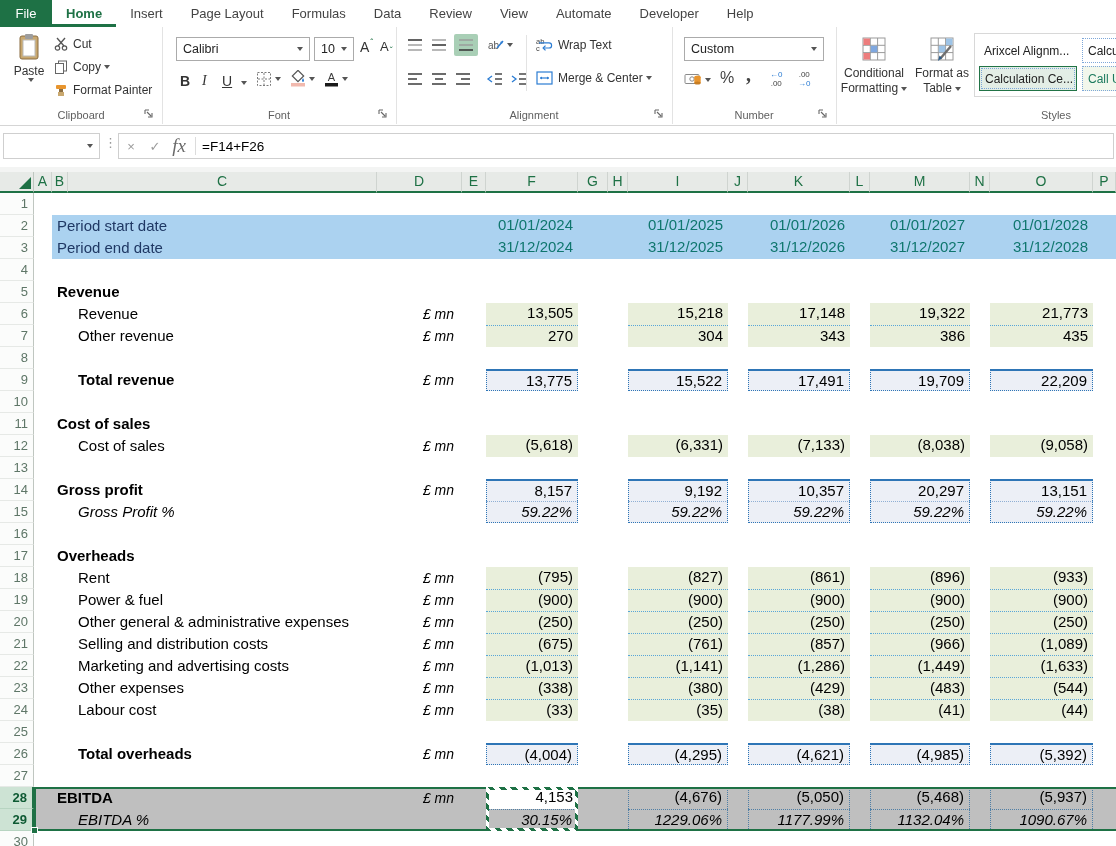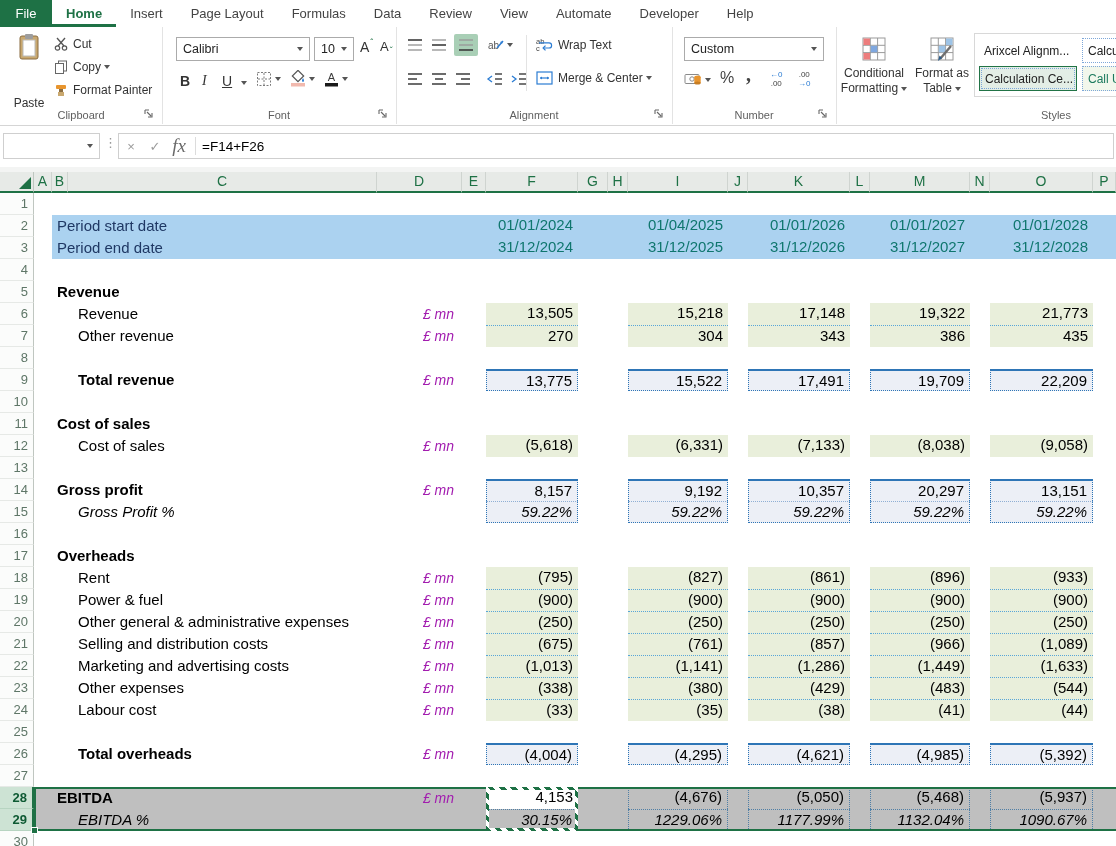--- a/index.html
+++ b/index.html
@@ -48,21 +48,21 @@
       border-bottom:1px solid #E6E9E6;box-sizing:border-box;color:#5E7667;font-size:13px;text-align:right;
       padding-right:5px;line-height:21px;cursor:pointer;}
   .rh.sel{background:#CDE3D4;color:#0E5A33;font-weight:700;border-right:2px solid #1E7145;border-bottom-color:#B7D4C1;}
   .band{position:absolute;}
   .band.blue{background:#ABD2F0;}
   .band.gray{background:#BFBFBF;}
   .lbl{position:absolute;height:22px;line-height:22px;font-size:15px;white-space:nowrap;color:#000;}
   .lbl.bold{font-weight:700;}
   .lbl.it{font-style:italic;}
   .lbl.navy{color:#1F3864;}
-  .unit{position:absolute;width:80px;height:22px;line-height:22px;text-align:right;font-style:italic;color:#a21caf;font-size:14px;}
+  .unit{position:absolute;width:80px;height:22px;line-height:22px;text-align:right;font-style:italic;color:#000000;font-size:14px;}
   .cell{position:absolute;height:22px;line-height:20px;text-align:right;padding-right:5px;box-sizing:border-box;font-size:15px;color:#000;cursor:cell;}
   .cell.it{font-style:italic;}
   .v-date{color:#0f766e;}
   .v-input{background:#E9EFDB;}
   .v-input.st-mid,.v-input.st-bot{border-top:1px dotted #58A6D8;}
   .v-total{background:#ECEFF6;border-left:1px dotted #2E75B6;border-right:1px dotted #2E75B6;}
   .v-total.st-single{border-top:2px solid #2E75B6;border-bottom:1px dotted #2E75B6;}
   .v-total.st-top{border-top:2px solid #2E75B6;}
   .v-total.st-bot{border-top:1px dotted #8FAFD4;border-bottom:1px dotted #2E75B6;}
   .v-ebitda{border-left:1px dotted #4F7FA6;border-right:1px dotted #4F7FA6;}
@@ -90,21 +90,21 @@
       <div class="tab">View</div>
       <div class="tab">Automate</div>
       <div class="tab">Developer</div>
       <div class="tab">Help</div>
     </div>
   </div>
 
   <div id="ribbon">
 
     <div class="group" style="left:0;width:162px;">
-      <div class="rbtn" style="left:8px;top:6px;width:42px;height:72px;flex-direction:column;justify-content:flex-start;gap:32px;">
+      <div class="rbtn" style="left:8px;top:6px;width:42px;height:72px;flex-direction:column;justify-content:flex-start;">
         <span class="icon">
           <svg width="24" height="28">
               <rect x="3" y="3" width="18" height="23" rx="2" fill="#C9A86F" stroke="#8A6D42"></rect>
               <rect x="6" y="7" width="12" height="16" fill="#fff" stroke="#BBB"></rect>
               <rect x="8" y="1" width="8" height="5" rx="1" fill="#9d9d9d"></rect>
             </svg>
         </span>
         <span style="margin-top:3px;">Paste</span>
         <span class="caret"></span>
       </div>
@@ -429,21 +429,21 @@
       <div class="colhdr" style="left: 990px; top: 0px; width: 103px; height: 21px;">O</div>
       <div class="colhdr" style="left: 1093px; top: 0px; width: 23px; height: 21px;">P</div>
       <div class="band blue" style="left: 52px; top: 43px; width: 1064px; height: 22px;"></div>
       <div class="band blue" style="left: 52px; top: 65px; width: 1064px; height: 22px;"></div>
       <div class="band gray" style="left: 34px; top: 615px; width: 1082px; height: 22px;"></div>
       <div class="band gray" style="left: 34px; top: 637px; width: 1082px; height: 22px;"></div>
       <div class="rh" style="left: 0px; top: 21px; width: 34px; height: 22px;">1</div>
       <div class="rh" style="left: 0px; top: 43px; width: 34px; height: 22px;">2</div>
       <div class="lbl navy" style="left: 57px; top: 43px; width: 300px; height: 22px;">Period start date</div>
       <div class="cell v-date" style="left: 486px; top: 43px; width: 92px; height: 22px;">01/01/2024</div>
-      <div class="cell v-date" style="left: 628px; top: 43px; width: 100px; height: 22px;">01/04/2025</div>
+      <div class="cell v-date" style="left: 628px; top: 43px; width: 100px; height: 22px;">01/01/2025</div>
       <div class="cell v-date" style="left: 748px; top: 43px; width: 102px; height: 22px;">01/01/2026</div>
       <div class="cell v-date" style="left: 870px; top: 43px; width: 100px; height: 22px;">01/01/2027</div>
       <div class="cell v-date" style="left: 990px; top: 43px; width: 103px; height: 22px;">01/01/2028</div>
       <div class="rh" style="left: 0px; top: 65px; width: 34px; height: 22px;">3</div>
       <div class="lbl navy" style="left: 57px; top: 65px; width: 300px; height: 22px;">Period end date</div>
       <div class="cell v-date" style="left: 486px; top: 65px; width: 92px; height: 22px;">31/12/2024</div>
       <div class="cell v-date" style="left: 628px; top: 65px; width: 100px; height: 22px;">31/12/2025</div>
       <div class="cell v-date" style="left: 748px; top: 65px; width: 102px; height: 22px;">31/12/2026</div>
       <div class="cell v-date" style="left: 870px; top: 65px; width: 100px; height: 22px;">31/12/2027</div>
       <div class="cell v-date" style="left: 990px; top: 65px; width: 103px; height: 22px;">31/12/2028</div>

